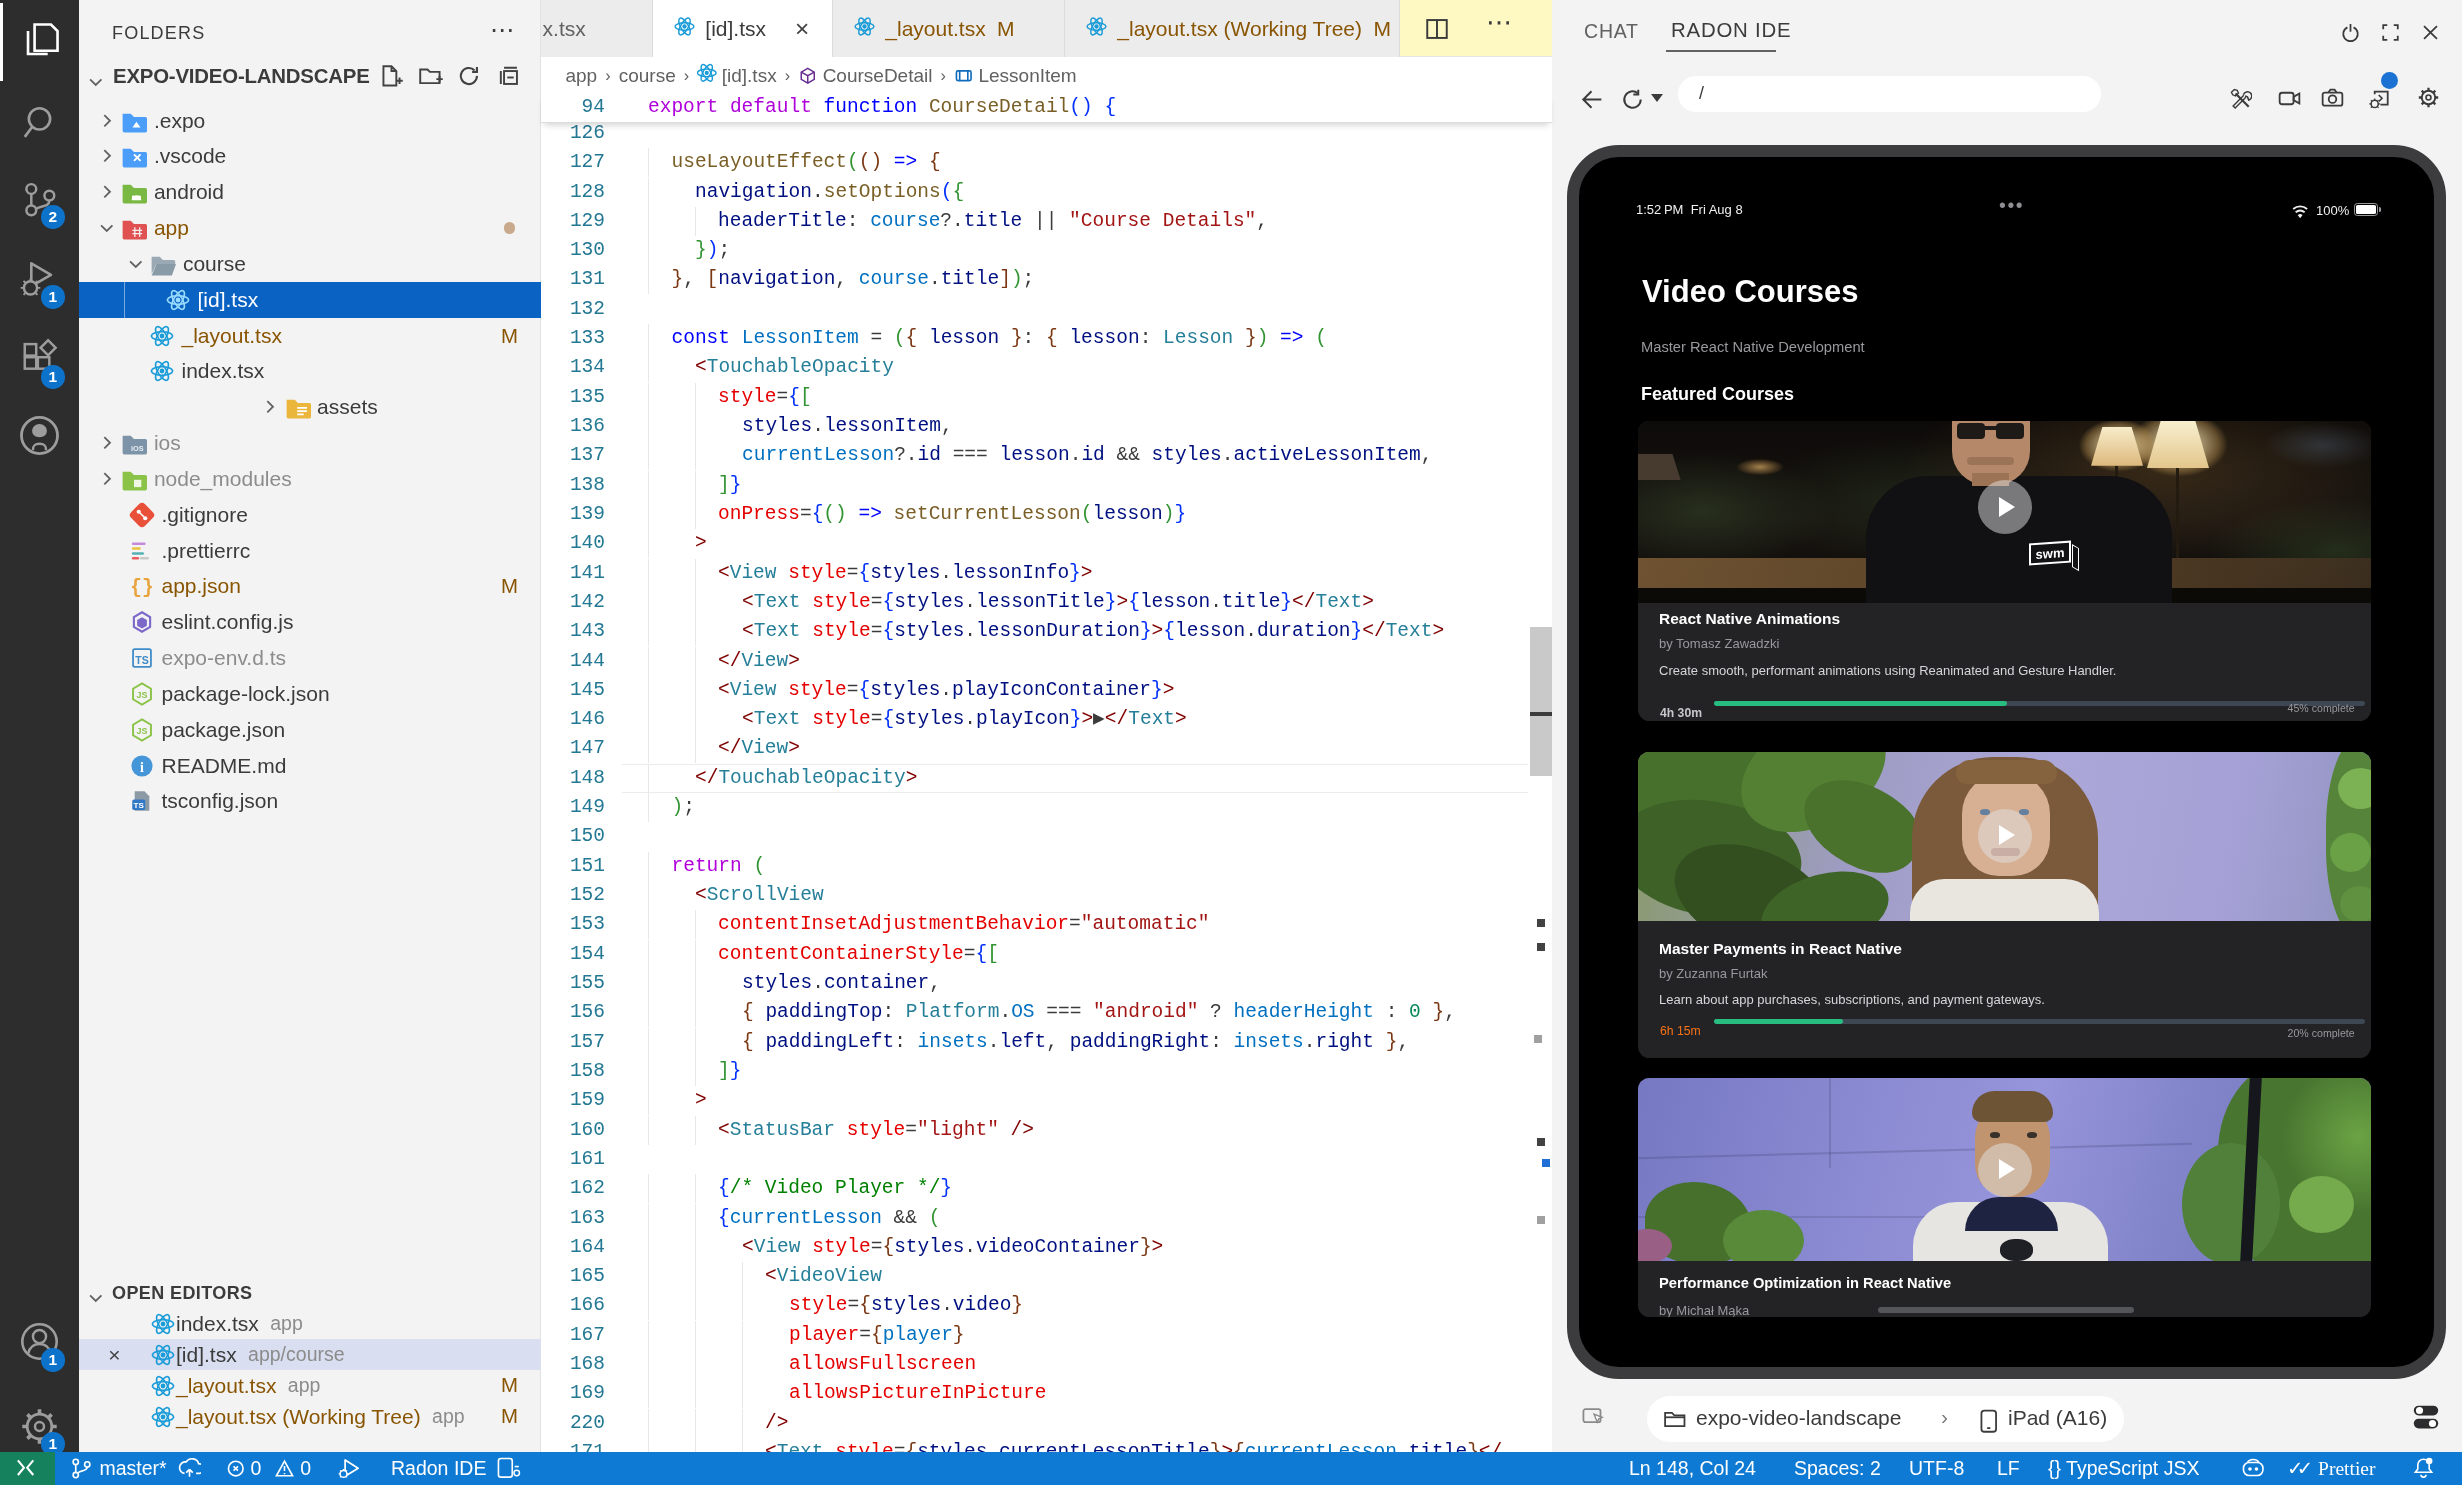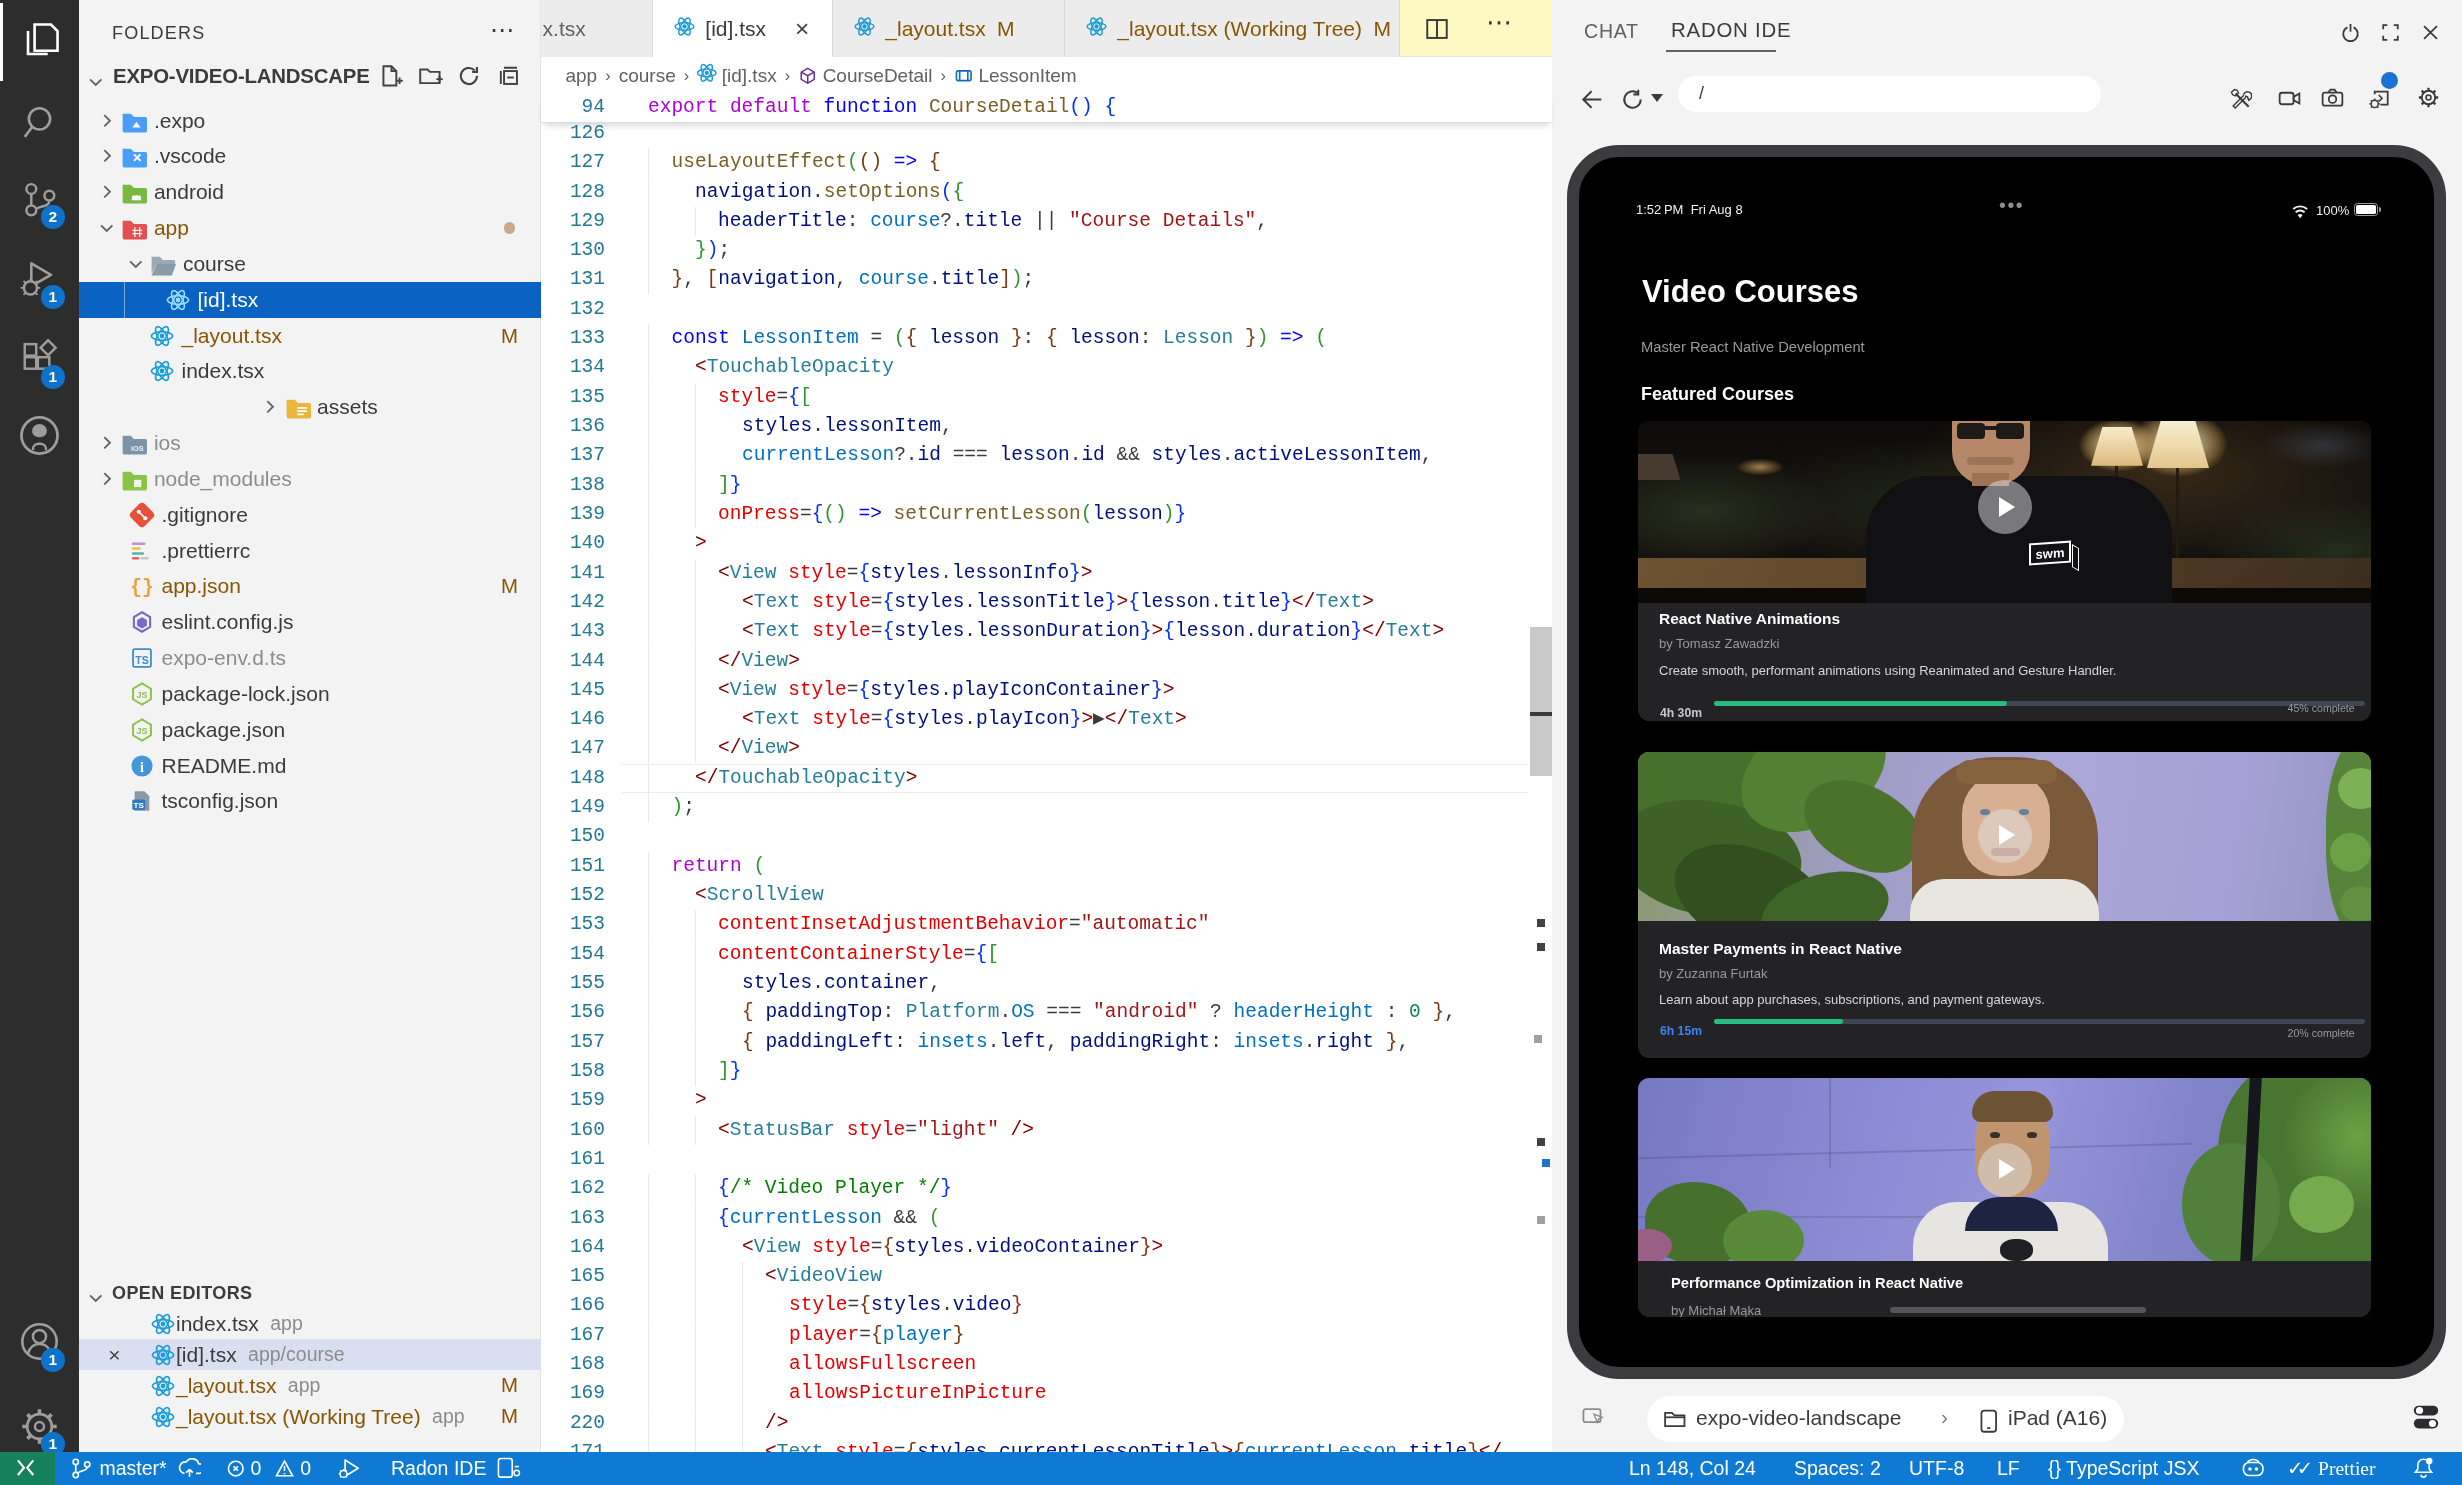--- a/index.html
+++ b/index.html
@@ -637,21 +637,21 @@
             <div class="abs" style="left:342px;top:57px;width:9.8px;height:5.7px;border-radius:50%;background:#64809e;"></div>
             <div class="abs" style="left:381px;top:57px;width:9.8px;height:5.7px;border-radius:50%;background:#64809e;"></div>
             <div class="abs" style="left:353px;top:96px;width:29px;height:8.1px;border-radius:5.7px;background:#b07a68;"></div>
             <div class="abs" style="left:340px;top:57px;width:54px;height:54px;border-radius:50%;background:rgba(225,225,228,0.5);"></div>
             <div class="abs" style="left:361px;top:73px;width:0;height:0;border-left:16.3px solid #fff;border-top:10.6px solid transparent;border-bottom:10.6px solid transparent;"></div>
           </div>
           <div class="abs" style="left:0;top:169px;width:733px;height:138px;">
             <div class="abs" style="left:21px;top:19px;color:#fff;font-size:15.5px;font-weight:bold;white-space:nowrap;">Master Payments in React Native</div>
             <div class="abs" style="left:21px;top:45px;color:#98989d;font-size:13px;white-space:nowrap;">by Zuzanna Furtak</div>
             <div class="abs" style="left:21px;top:71px;color:#d6d6da;font-size:13px;white-space:nowrap;">Learn about app purchases, subscriptions, and payment gateways.</div>
-            <div class="abs" style="left:22px;top:103px;color:#3b82f6;font-size:12.2px;font-weight:bold;">6h 15m</div>
+            <div class="abs" style="left:22px;top:103px;color:#f97316;font-size:12.2px;font-weight:normal;">6h 15m</div>
             <div class="abs" style="left:76px;top:98px;width:651px;height:4.9px;border-radius:2.4px;background:#3e4854;"></div>
             <div class="abs" style="left:76px;top:98px;width:129px;height:4.9px;border-radius:2.4px;background:#27bd80;"></div>
             <div class="abs" style="right:16.3px;top:106px;color:#98989d;font-size:10.6px;">20% complete</div>
           </div>
         </div>
         <div class="abs" style="left:58px;top:920px;width:733px;height:239px;border-radius:11.4px;background:#232325;overflow:hidden;">
           <div class="abs" style="left:0;top:0;width:733px;height:183px;overflow:hidden;">
             <div class="abs" style="left:0;top:0;width:733px;height:183px;background:linear-gradient(105deg, #7678c2 0%, #8a8ad2 30%, #9694da 52%, #8486cc 70%, #6f73b8 100%);"></div>
             <div class="abs" style="left:0;top:72px;width:554px;height:2.4px;background:rgba(50,50,95,0.22);transform:rotate(-1.5deg);"></div>
             <div class="abs" style="left:191px;top:0;width:2.4px;height:90px;background:rgba(50,50,95,0.2);"></div>
@@ -666,21 +666,21 @@
             <div class="abs" style="left:275px;top:124px;width:195px;height:59px;border-radius:44px 44px 0 0;background:#e7e5e2;"></div>
             <div class="abs" style="left:327px;top:119px;width:93px;height:34px;border-radius:42px 42px 0 0;background:#1d2340;"></div>
             <div class="abs" style="left:337px;top:23px;width:75px;height:96px;border-radius:37px 37px 33px 33px;background:#c0946f;"></div>
             <div class="abs" style="left:334px;top:13px;width:81px;height:31px;border-radius:37px 37px 14.7px 14.7px;background:#6d5434;"></div>
             <div class="abs" style="left:352px;top:54px;width:9.8px;height:5.7px;border-radius:50%;background:#38302a;"></div>
             <div class="abs" style="left:389px;top:54px;width:9.8px;height:5.7px;border-radius:50%;background:#38302a;"></div>
             <div class="abs" style="left:362px;top:161px;width:33px;height:22px;border-radius:45%;background:#1e2026;"></div>
             <div class="abs" style="left:340px;top:65px;width:54px;height:54px;border-radius:50%;background:rgba(225,225,228,0.5);"></div>
             <div class="abs" style="left:361px;top:81px;width:0;height:0;border-left:16.3px solid #fff;border-top:10.6px solid transparent;border-bottom:10.6px solid transparent;"></div>
           </div>
-          <div class="abs" style="left:12px;top:183px;width:807px;height:55px;">
+          <div class="abs" style="left:0;top:183px;width:807px;height:55px;">
             <div class="abs" style="left:21px;top:14px;color:#fff;font-size:14.7px;font-weight:bold;white-space:nowrap;">Performance Optimization in React Native</div>
             <div class="abs" style="left:21px;top:42px;color:#98989d;font-size:13px;white-space:nowrap;">by Michał Mąka</div>
             <div class="abs" style="left:240px;top:46px;width:256px;height:5.7px;border-radius:3.3px;background:#55565a;"></div>
           </div>
         </div>
       </div>
       <div class="abs" style="left:29px;top:1405px;"><svg width="24.4" height="23" viewBox="0 0 30 28" style="">
           <rect x="3" y="5" width="21" height="16" rx="2.5" fill="none" stroke="#8a8a8a" stroke-width="2.2"></rect>
           <path d="M16 11 l10 4 -4.2 1.8 -1.8 4.2 z" fill="#fff" stroke="#8a8a8a" stroke-width="1.7"></path>
         </svg></div>

